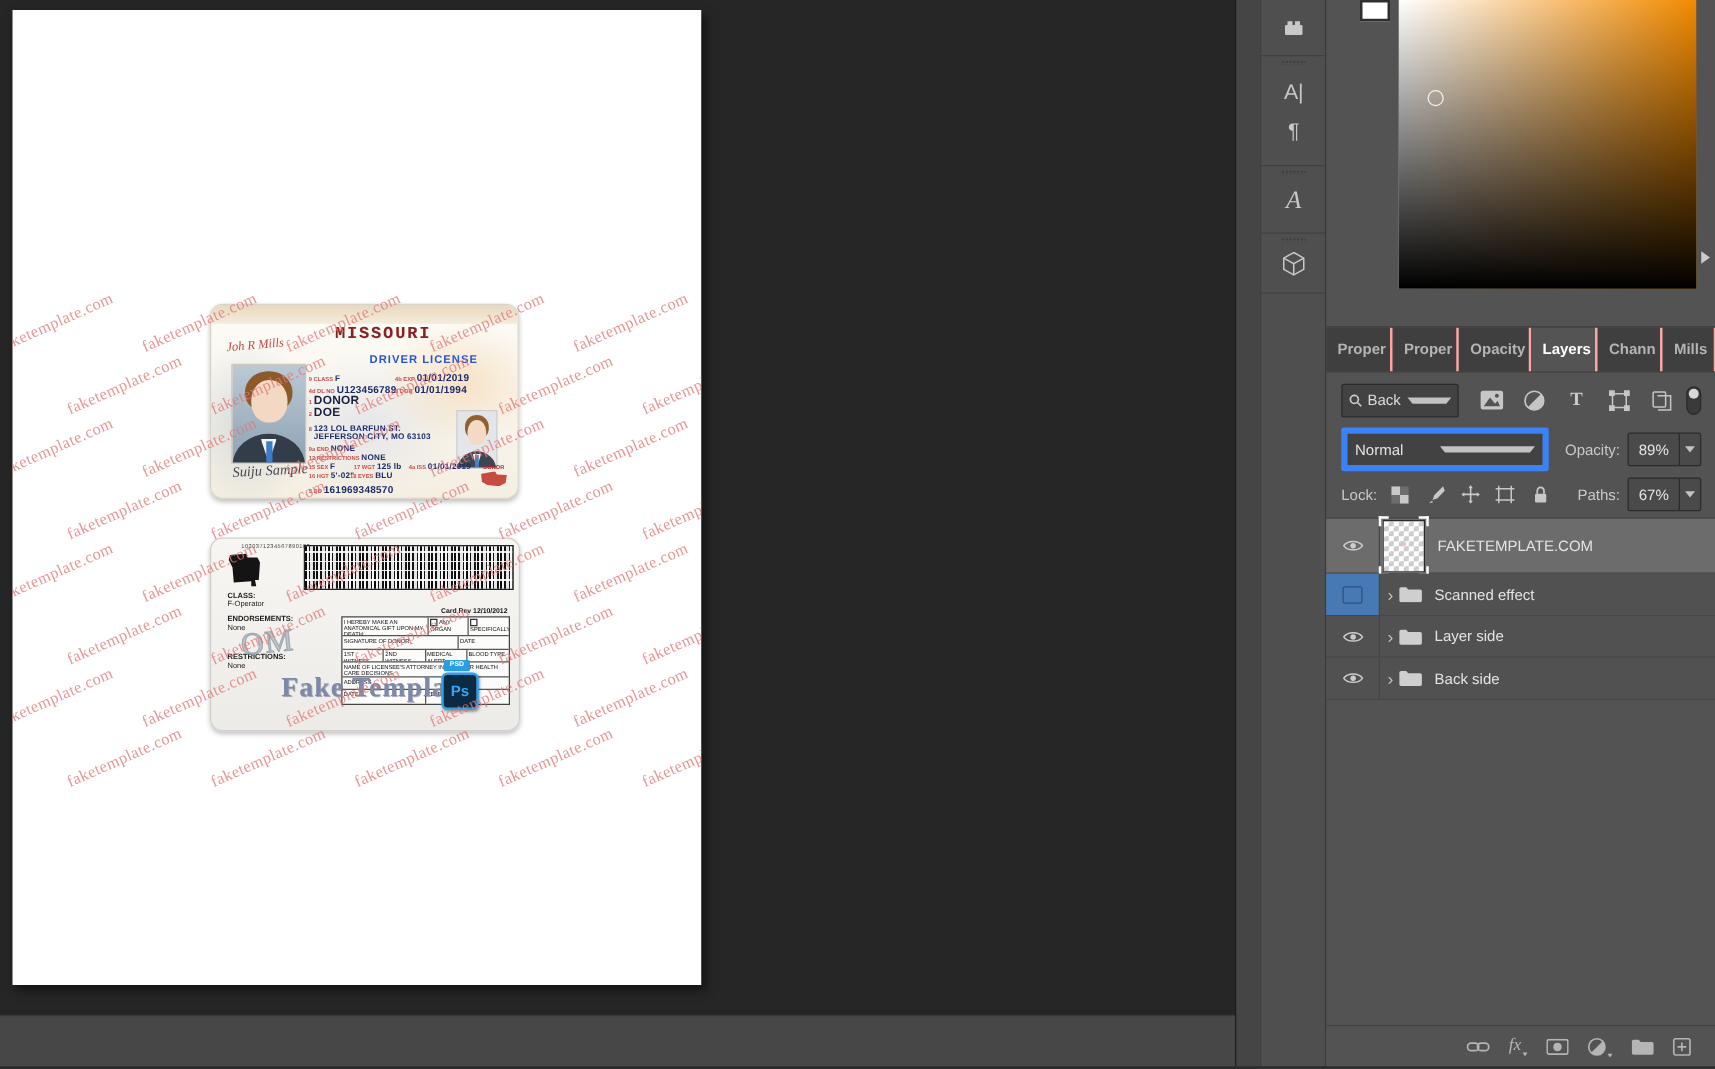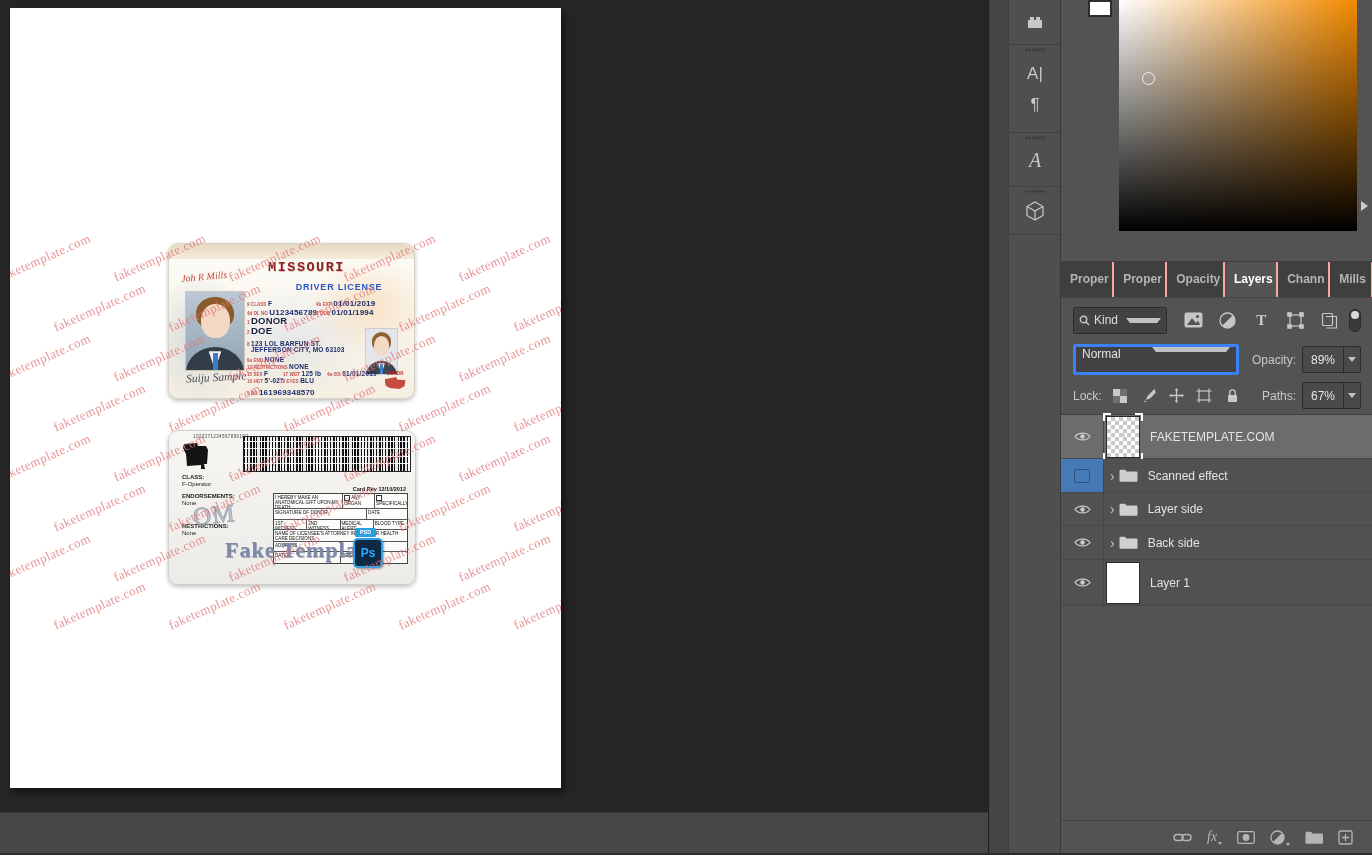--- a/index.html
+++ b/index.html
@@ -78,21 +78,21 @@
   .filter-row{height:44px;display:flex;align-items:center;padding:0 12px;gap:0;}
   .kind-select{width:102px;height:25px;background:#424242;border:1px solid #2b2b2b;border-radius:2px;display:flex;align-items:center;padding:0 5px;gap:4px;}
   .kind-select span{font-size:12px;color:#dcdcdc;flex:1;}
   .chev-dn{width:0;height:0;border-left:4px solid transparent;border-right:4px solid transparent;border-top:5px solid #c2c2c2;}
   .f-icons{display:flex;align-items:center;gap:14px;margin-left:16px;}
   .f-ic{width:20px;height:20px;display:flex;align-items:center;justify-content:center;}
   .type-t{font-size:15px;font-weight:bold;color:#cccccc;font-family:"Liberation Serif",serif;}
   .toggle{width:12px;height:21px;background:#3a3a3a;border:1px solid #2a2a2a;border-radius:6px;position:relative;margin-left:10px;}
   .toggle i{position:absolute;left:1px;top:1px;width:8px;height:8px;border-radius:50%;background:#d8d8d8;}
   .blend-row{height:35px;display:flex;align-items:center;padding:0 12px;}
-  .blend-select{width:151px;height:25px;background:#424242;border:3px solid #3b82f6;border-radius:2px;display:flex;align-items:flex-start;padding:0 6px;}
+  .blend-select{width:151px;height:25px;background:#424242;border:5px solid #3b82f6;border-radius:2px;display:flex;align-items:center;padding:0 6px;}
   .blend-select span{font-size:12px;color:#e2e2e2;flex:1;}
   .plabel{font-size:12px;color:#c9c9c9;}
   .op-label{margin-left:13px;}
   .value-box{margin-left:6px;height:25px;background:#4a4a4a;border:1px solid #2b2b2b;border-radius:2px;display:flex;align-items:center;}
   .value-box .val{width:40px;text-align:center;font-size:12px;color:#e6e6e6;}
   .vb-arrow{width:16px;height:100%;border-left:1px solid #2b2b2b;display:flex;align-items:center;justify-content:center;}
   .lock-row{height:37px;display:flex;align-items:center;padding:0 12px;border-bottom:1px solid #434343;}
   .l-icons{display:flex;align-items:center;gap:11px;margin-left:10px;}
   .l-ic{width:17px;height:17px;display:flex;align-items:center;justify-content:center;}
   .fill-label{margin-left:auto;}
@@ -311,21 +311,21 @@
         <div class="tab">Chann</div>
         <div class="tab">Mills</div>
       </div>
 
     <div class="filter-row">
       <div class="kind-select">
         <svg width="11" height="11" viewBox="0 0 11 11" fill="none" stroke="#c9c9c9" stroke-width="1.4">
             <circle cx="4.5" cy="4.5" r="3.2"></circle>
             <path d="M7 7 L10 10"></path>
           </svg>
-        <span>Kind</span>
+        <span>Back</span>
         <span class="chev-dn"></span>
       </div>
       <div class="f-icons">
         <span class="f-ic">
             <svg width="19" height="16" viewBox="0 0 19 16">
               <rect x="0.5" y="0.5" width="18" height="15" rx="2" fill="#c6c6c6"></rect>
               <path d="M3 13 L8 6 L12 11 L14 8.5 L16 13 Z" fill="#535353"></path>
               <circle cx="13.5" cy="4.5" r="1.6" fill="#535353"></circle>
             </svg>
           </span>
@@ -470,34 +470,20 @@
             </svg>
           </div>
           <div class="row-content">
             <span class="chev">›</span>
             <svg width="19" height="13" viewBox="0 0 19 13">
               <path d="M0.5 2.2 C0.5 1.4 1.1 0.8 1.9 0.8 H6 l1.5 1.8 H17.1 C17.9 2.6 18.5 3.2 18.5 4 V11.4 C18.5 12.2 17.9 12.8 17.1 12.8 H1.9 C1.1 12.8 0.5 12.2 0.5 11.4 Z" fill="#cfcfcf"></path>
             </svg>
             <span class="lname">Back side</span>
           </div>
         </div>
-        <div class="layer-row" style="height: 45px;">
-          <div class="eye-cell">
-            <svg width="17" height="11" viewBox="0 0 17 11">
-              <path d="M1 5.5 C4 1 13 1 16 5.5 C13 10 4 10 1 5.5 Z" fill="none" stroke="#cccccc" stroke-width="1.2"></path>
-              <circle cx="8.5" cy="5.5" r="2.2" fill="#cccccc"></circle>
-            </svg>
-          </div>
-          <div class="row-content">
-            <div class="thumb-wrap">
-              <div class="thumb white"></div>
-            </div>
-            <span class="lname">Layer 1</span>
-          </div>
-        </div>
       </div>
 
     <div class="panel-bottom">
       <span class="pb-ic">
           <svg width="19" height="11" viewBox="0 0 19 11" fill="none" stroke="#b5b5b5" stroke-width="1.4">
             <rect x="1" y="2.5" width="9" height="6" rx="3"></rect>
             <rect x="9" y="2.5" width="9" height="6" rx="3"></rect>
           </svg>
         </span>
       <span class="pb-ic">

